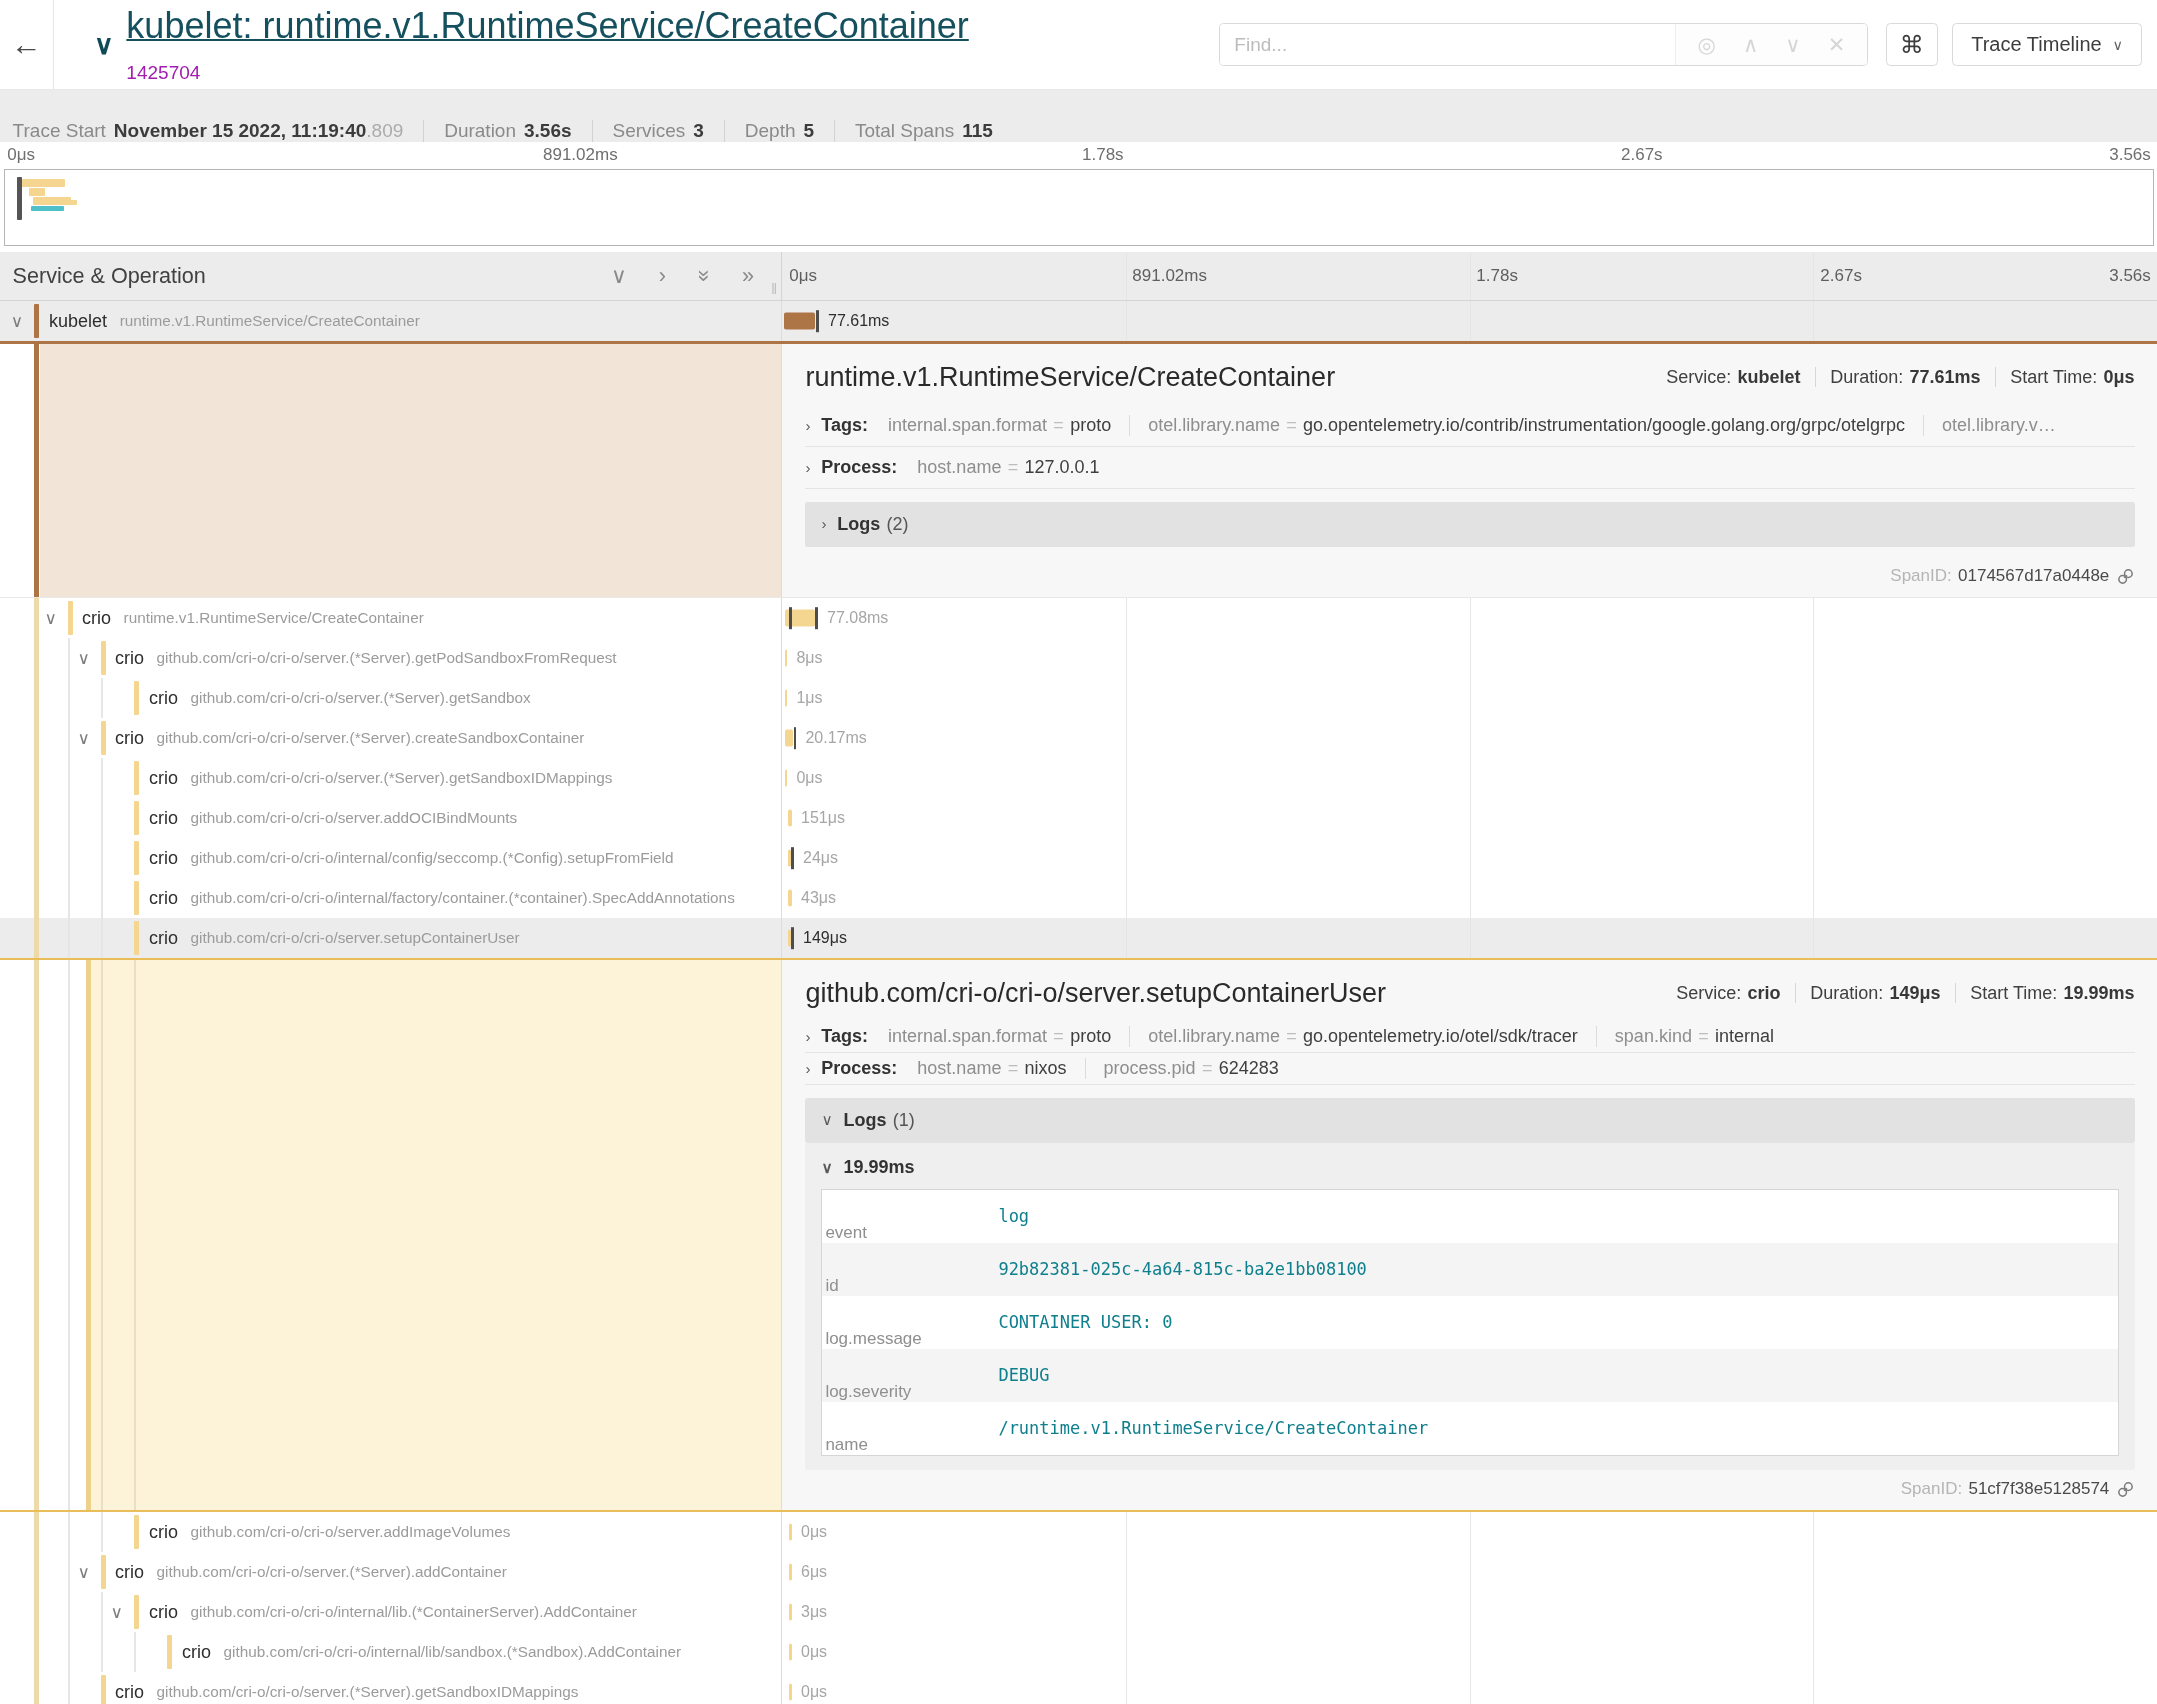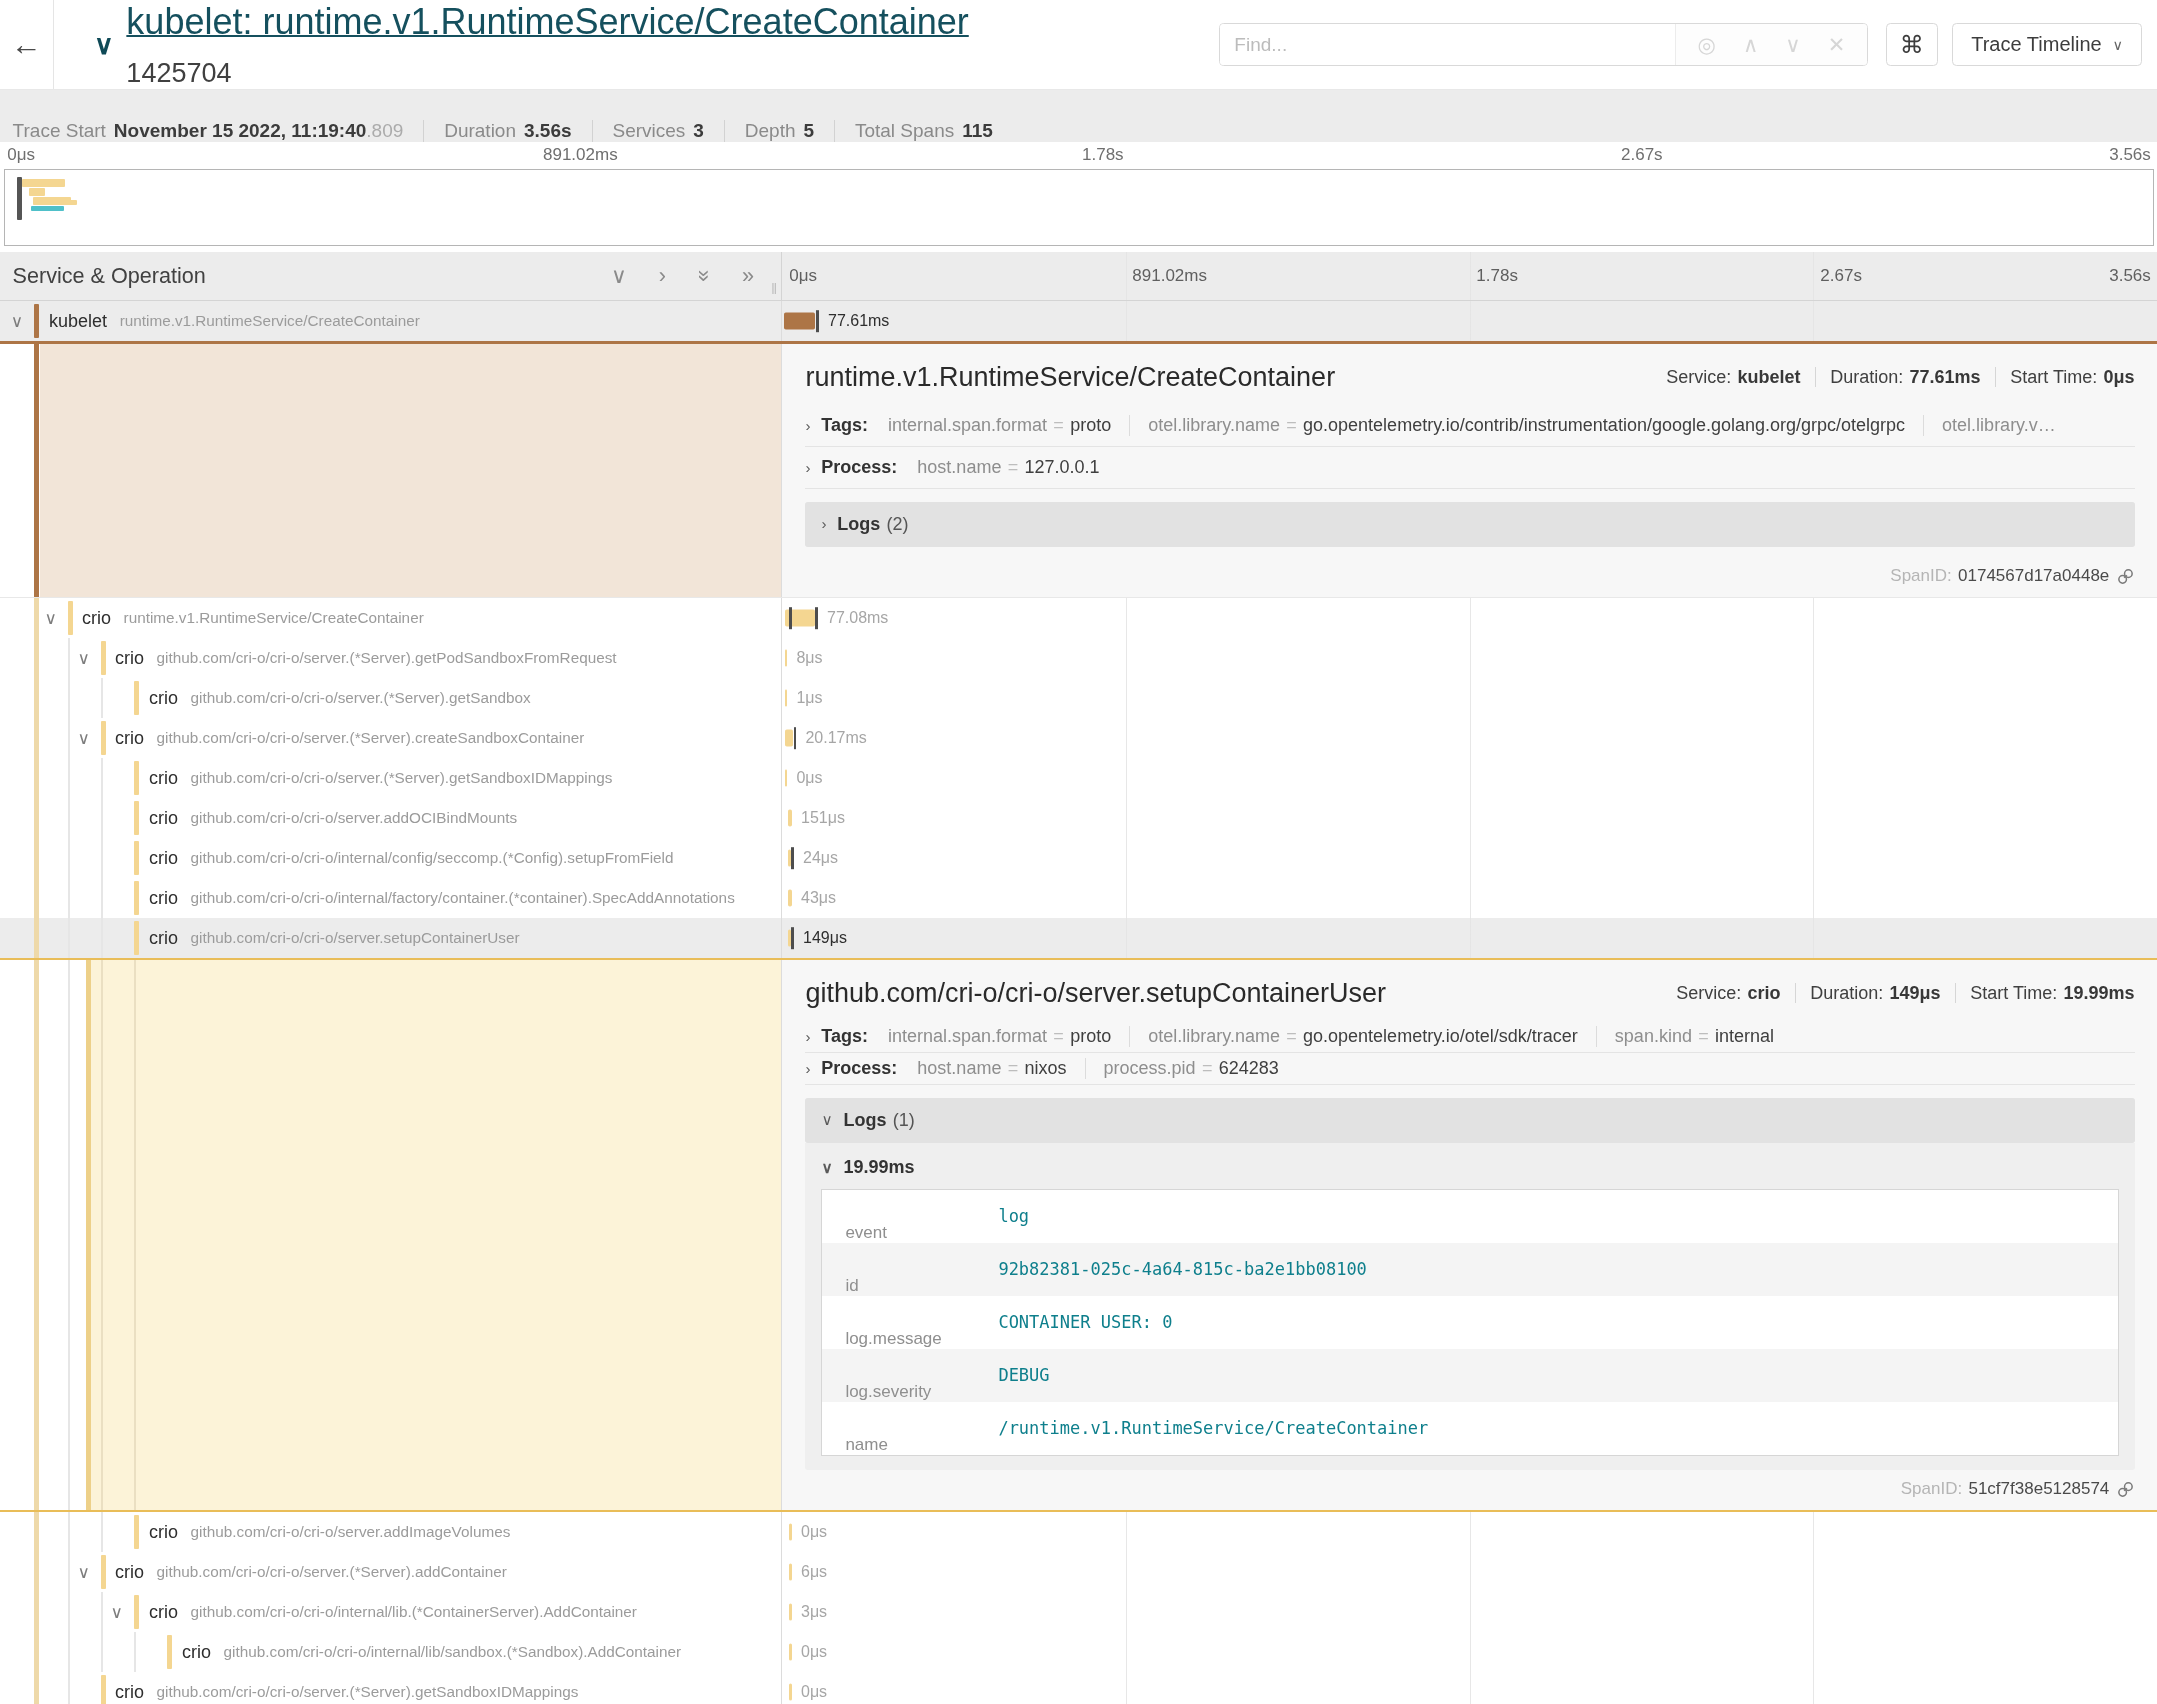--- a/index.html
+++ b/index.html
@@ -8,21 +8,21 @@
 
   
   .app-header { display: flex; align-items: center; height: 90px; border-bottom: 0.9px solid #e8e8e8; }
   .back-gutter { width: 54px; height: 100%; display: flex; align-items: center; justify-content: center;
     border-right: 0.9px solid #e5e5e5; }
   .back-arrow { font-size: 31px; color: #4a4a4a; cursor: pointer; }
   .hdr-collapse { margin-left: 40px; font-size: 27px; font-weight: 700; color: #0f4a57; cursor: pointer; }
   .hdr-titles { margin-left: 12.6px; }
   .trace-title { font-size: 36px; font-weight: 500; color: #15505e; text-decoration: underline;
     text-decoration-thickness: 1.8px; cursor: pointer; }
-  .trace-id { font-size: 27px; color: #404040; margin-top: 15px; }
+  .trace-id { font-size: 19px; color: #a21caf; margin-top: 15px; }
   .hdr-right { margin-left: auto; margin-right: 16px; display: flex; align-items: center; }
   .find-group { display: flex; height: 43px; border: 0.9px solid #d9d9d9; border-radius: 4.5px; overflow: hidden; background:#fff; }
   .find-input { width: 455px; border: none; outline: none; padding: 0 14.4px; font-size: 19px; color: #444;
     font-family: "Liberation Sans", sans-serif; }
   .find-input::placeholder { color: #bcbcbc; }
   .find-icons { display: flex; align-items: center; gap: 27px; padding: 0 21.6px; border-left: 0.9px solid #ececec;
     color: #d6d6d6; font-size: 21px; background:#fdfdfd; }
   .find-icons span { cursor: default; }
   .cmd-btn { margin-left: 18px; width: 52px; height: 43px; border: 0.9px solid #d9d9d9; border-radius: 4.5px;
     display: flex; align-items: center; justify-content: center; font-size: 24px; color: #3d3d3d; cursor: pointer; background:#fff; }
@@ -111,21 +111,21 @@
   .k { color: #8e8e8e; } .eq { color: #bdbdbd; margin: 0 6.3px; } .v { color: #3f3f3f; }
   .kv-trunc { color: #8e8e8e; border-left: 0.9px solid #dcdcdc; margin-left: 18px; padding-left: 18px; }
   .logs-bar { margin-top: 12.6px; height: 45px; background: #e2e2e2; border-radius: 2.7px; display: flex;
     align-items: center; padding: 0 16px; font-size: 18px; cursor: pointer; flex-shrink: 0; }
   .logs-count { color: #555; margin-left: 6.3px; font-weight: 400; }
   .logs-body { background: #efefef; padding: 14.4px 16px 14.4px; border-radius: 0 0 2.7px 2.7px; }
   .log-ts { display: flex; align-items: center; font-size: 18px; font-weight: 700; color: #333; cursor: pointer; }
   .log-table { margin-top: 10.8px; background: #fff; border: 0.9px solid #d6d6d6; }
   .lt-row { display: flex; align-items: center; min-height: 42px; }
   .lt-row:nth-child(even) { background: #f4f4f4; }
-  .lt-k { width: 176px; padding-left: 23px; flex-shrink: 0; color: #8f8f8f; font-size: 17px; margin-top: 33px; }
+  .lt-k { width: 176px; padding-left: 3px; flex-shrink: 0; color: #8f8f8f; font-size: 17px; margin-top: 33px; }
   .lt-v { font-family: "DejaVu Sans Mono", monospace; font-size: 17px; color: #0e7f8c; }
   .log-note { margin-top: 12.6px; color: #9a9a9a; font-size: 15.3px; }
   .p-spanid { margin-top: auto; display: flex; justify-content: flex-end; align-items: center; gap: 6.3px;
     font-size: 17px; color: #b5b5b5; padding-top: 9px; }
   .sid { color: #4a4a4a; }
   .link-icon { cursor: pointer; display: inline-flex; }
 </style>
 </head>
 <body>
 

